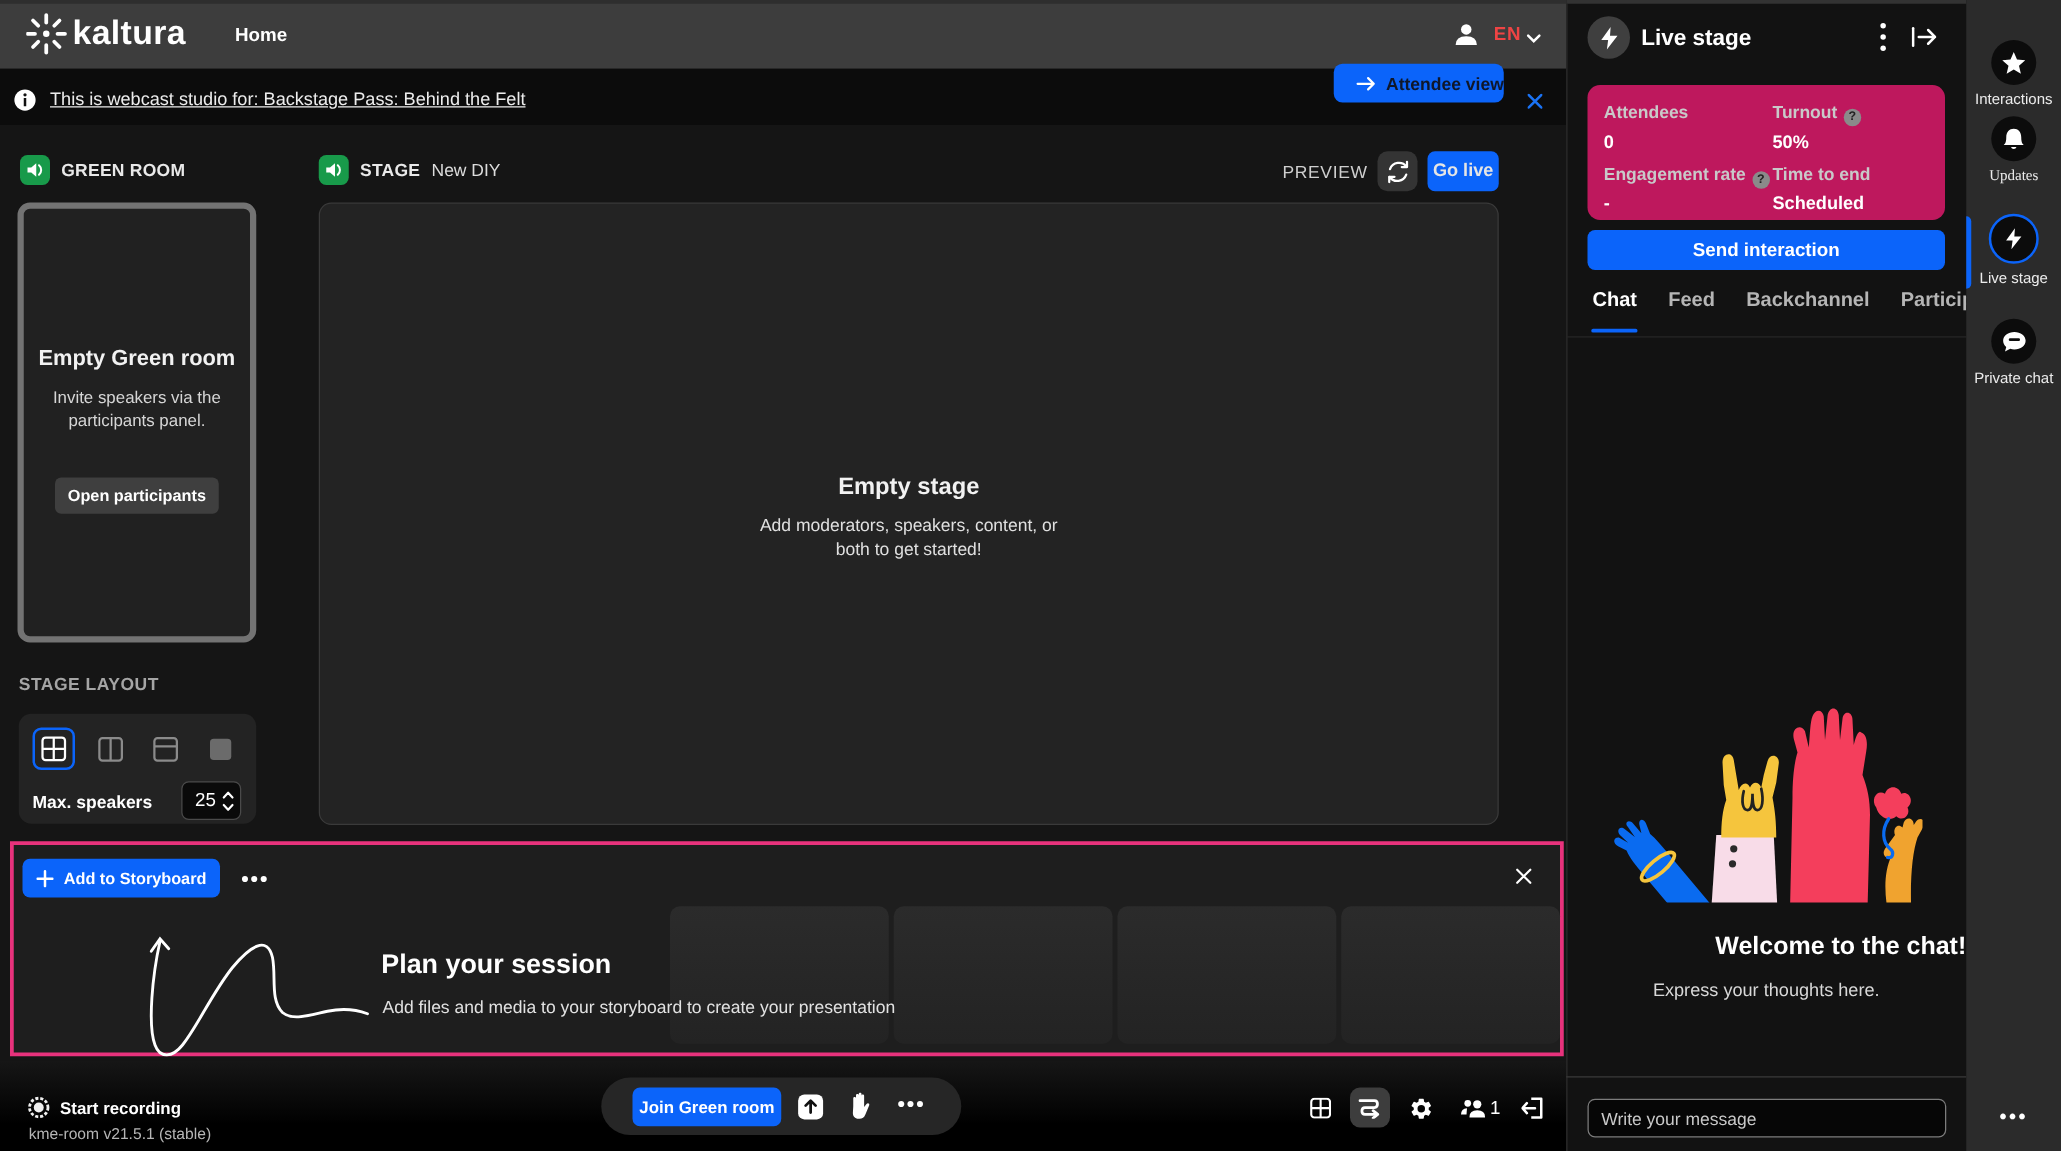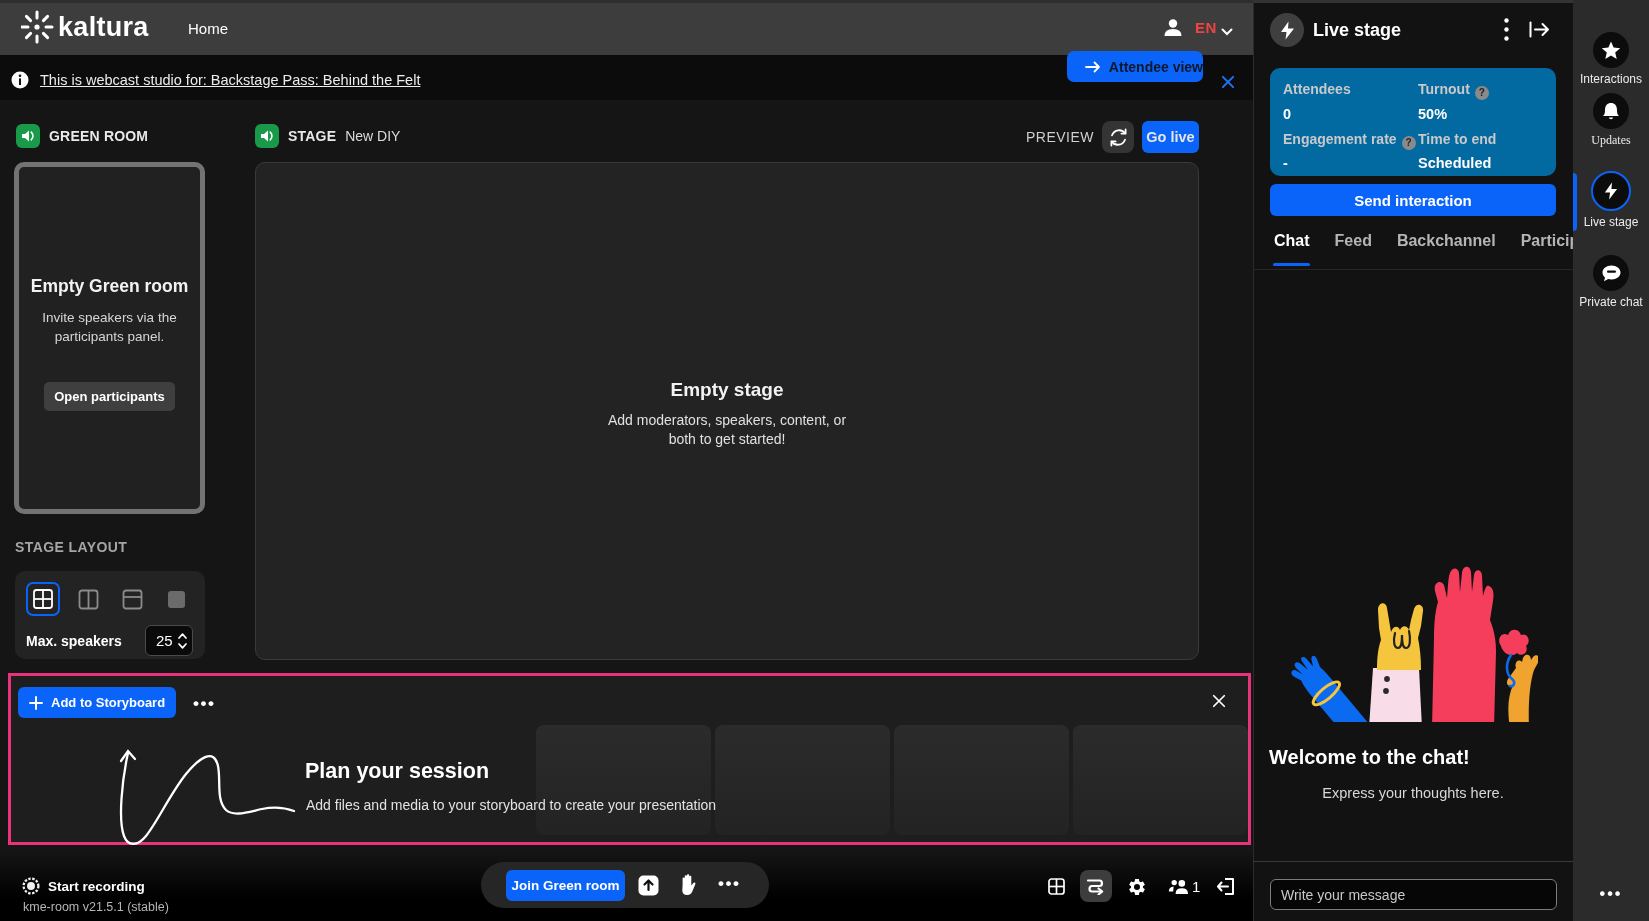--- a/index.html
+++ b/index.html
@@ -4,21 +4,21 @@
 <style>
 * { margin:0; padding:0; box-sizing:border-box; }
 html,body { width:1649px; height:921px; overflow:hidden; background:#151515;
   font-family:"Liberation Sans", sans-serif; }
 .abs { position:absolute; }
 #page { position:relative; width:1649px; height:921px; }
 
 
 #topbar { left:0; top:0; width:1253px; height:55px; background:#3d3d3d; border-top:3px solid #2e2e2e;}
 #logo { left:21px; top:10px; }
-#home { left:188px; top:20px; color:#fff; font-size:15px; font-weight:normal; }
+#home { left:188px; top:20px; color:#fff; font-size:15px; font-weight:bold; }
 #usr { left:1162px; top:17px; }
 #en { left:1195px; top:19px; color:#ef4444; font-size:15px; font-weight:bold; letter-spacing:.5px;}
 #chev { left:1221px; top:22px; }
 
 
 #infobar { left:0; top:55px; width:1253px; height:45px; background:#0c0c0c; }
 #infoicon { left:11px; top:71px; }
 #infotext { left:40px; top:72px; color:#ededed; font-size:14.5px;text-decoration:underline; }
 #attbtn { left:1067px; top:51px; width:136px; height:31px; background:#0b64fa; border-radius:7px;
   color:#0f172a; font-size:14px; font-weight:bold; display:flex; align-items:center; justify-content:flex-end; gap:8px;}
@@ -82,35 +82,35 @@
   display:flex; align-items:center; justify-content:center; }
 #pcount { left:1192px; top:878px; color:#fff; font-size:15px; }
 
 
 #rpanel { left:1253px; top:0; width:320px; height:921px; background:#121212; border-top:3px solid #333; border-left:1px solid #2c2c2c; }
 #rphead-ic { left:1270px; top:13px; width:34px; height:34px; border-radius:50%; background:#3f3f3f;
   display:flex; align-items:center; justify-content:center;}
 #rptitle { left:1313px; top:20px; color:#fff; font-size:18px; font-weight:bold; }
 #kebab { left:1504px; top:18px; }
 #exitic { left:1529px; top:21px; }
-#stats { left:1270px; top:68px; width:286px; height:108px; background:#0369a1; border-radius:10px;
+#stats { left:1270px; top:68px; width:286px; height:108px; background:#be185d; border-radius:10px;
   font-size:14px; }
 .stlab { position:absolute; color:#c9c9c9; font-weight:bold; }
 .stval { position:absolute; color:#fff; font-weight:bold; font-size:14.5px;}
 .qm { display:inline-block; width:14px; height:14px; background:#8a8a8a; color:#222; border-radius:50%;
   font-size:10px; font-weight:bold; text-align:center; line-height:14px; vertical-align:-2px; margin-left:5px;}
 #sendbtn { left:1270px; top:184px; width:286px; height:32px; background:#0b64fa; border-radius:6px;
   color:#fff; font-size:15px; font-weight:bold; display:flex; align-items:center; justify-content:center;}
 #tabs { left:1274px; top:232px; width:299px; overflow:hidden; white-space:nowrap; }
 #tabs span { font-size:16px; font-weight:bold; color:#b5b5b5; margin-right:25px;}
 #tabs .act { color:#fff; }
 #tabline { left:1273px; top:263px; width:37px; height:3px; background:#0b64fa; border-radius:2px;}
 #tabbord { left:1253px; top:269px; width:320px; height:1px; background:#262626; }
 #hands { left:1282px; top:558px; }
-#welcome { left:1253px; top:746px; width:320px; text-align:left; color:#fff; font-size:20px; font-weight:bold;padding-left:16px;}
+#welcome { left:1253px; top:746px; width:320px; text-align:right; color:#fff; font-size:20px; font-weight:bold;}
 #express { left:1253px; top:785px; width:320px; text-align:center; color:#d8d8d8; font-size:14.5px;}
 #chatdiv { left:1253px; top:861px; width:320px; height:1px; background:#3a3a3a;}
 #msgin { left:1270px; top:879px; width:287px; height:31px; background:#060606; border:1px solid #7c7c7c;
   border-radius:6px; color:#c9c9c9; font-size:14px; display:flex; align-items:center; padding-left:10px;}
 
 
 #sidebar { left:1573px; top:0; width:76px; height:921px; background:#2b2b2b; }
 .sbitem { position:absolute; left:1573px; width:76px; text-align:center; }
 .sbcirc { width:36px; height:36px; border-radius:50%; background:#0c0c0c; margin:0 auto;
   display:flex; align-items:center; justify-content:center;}

